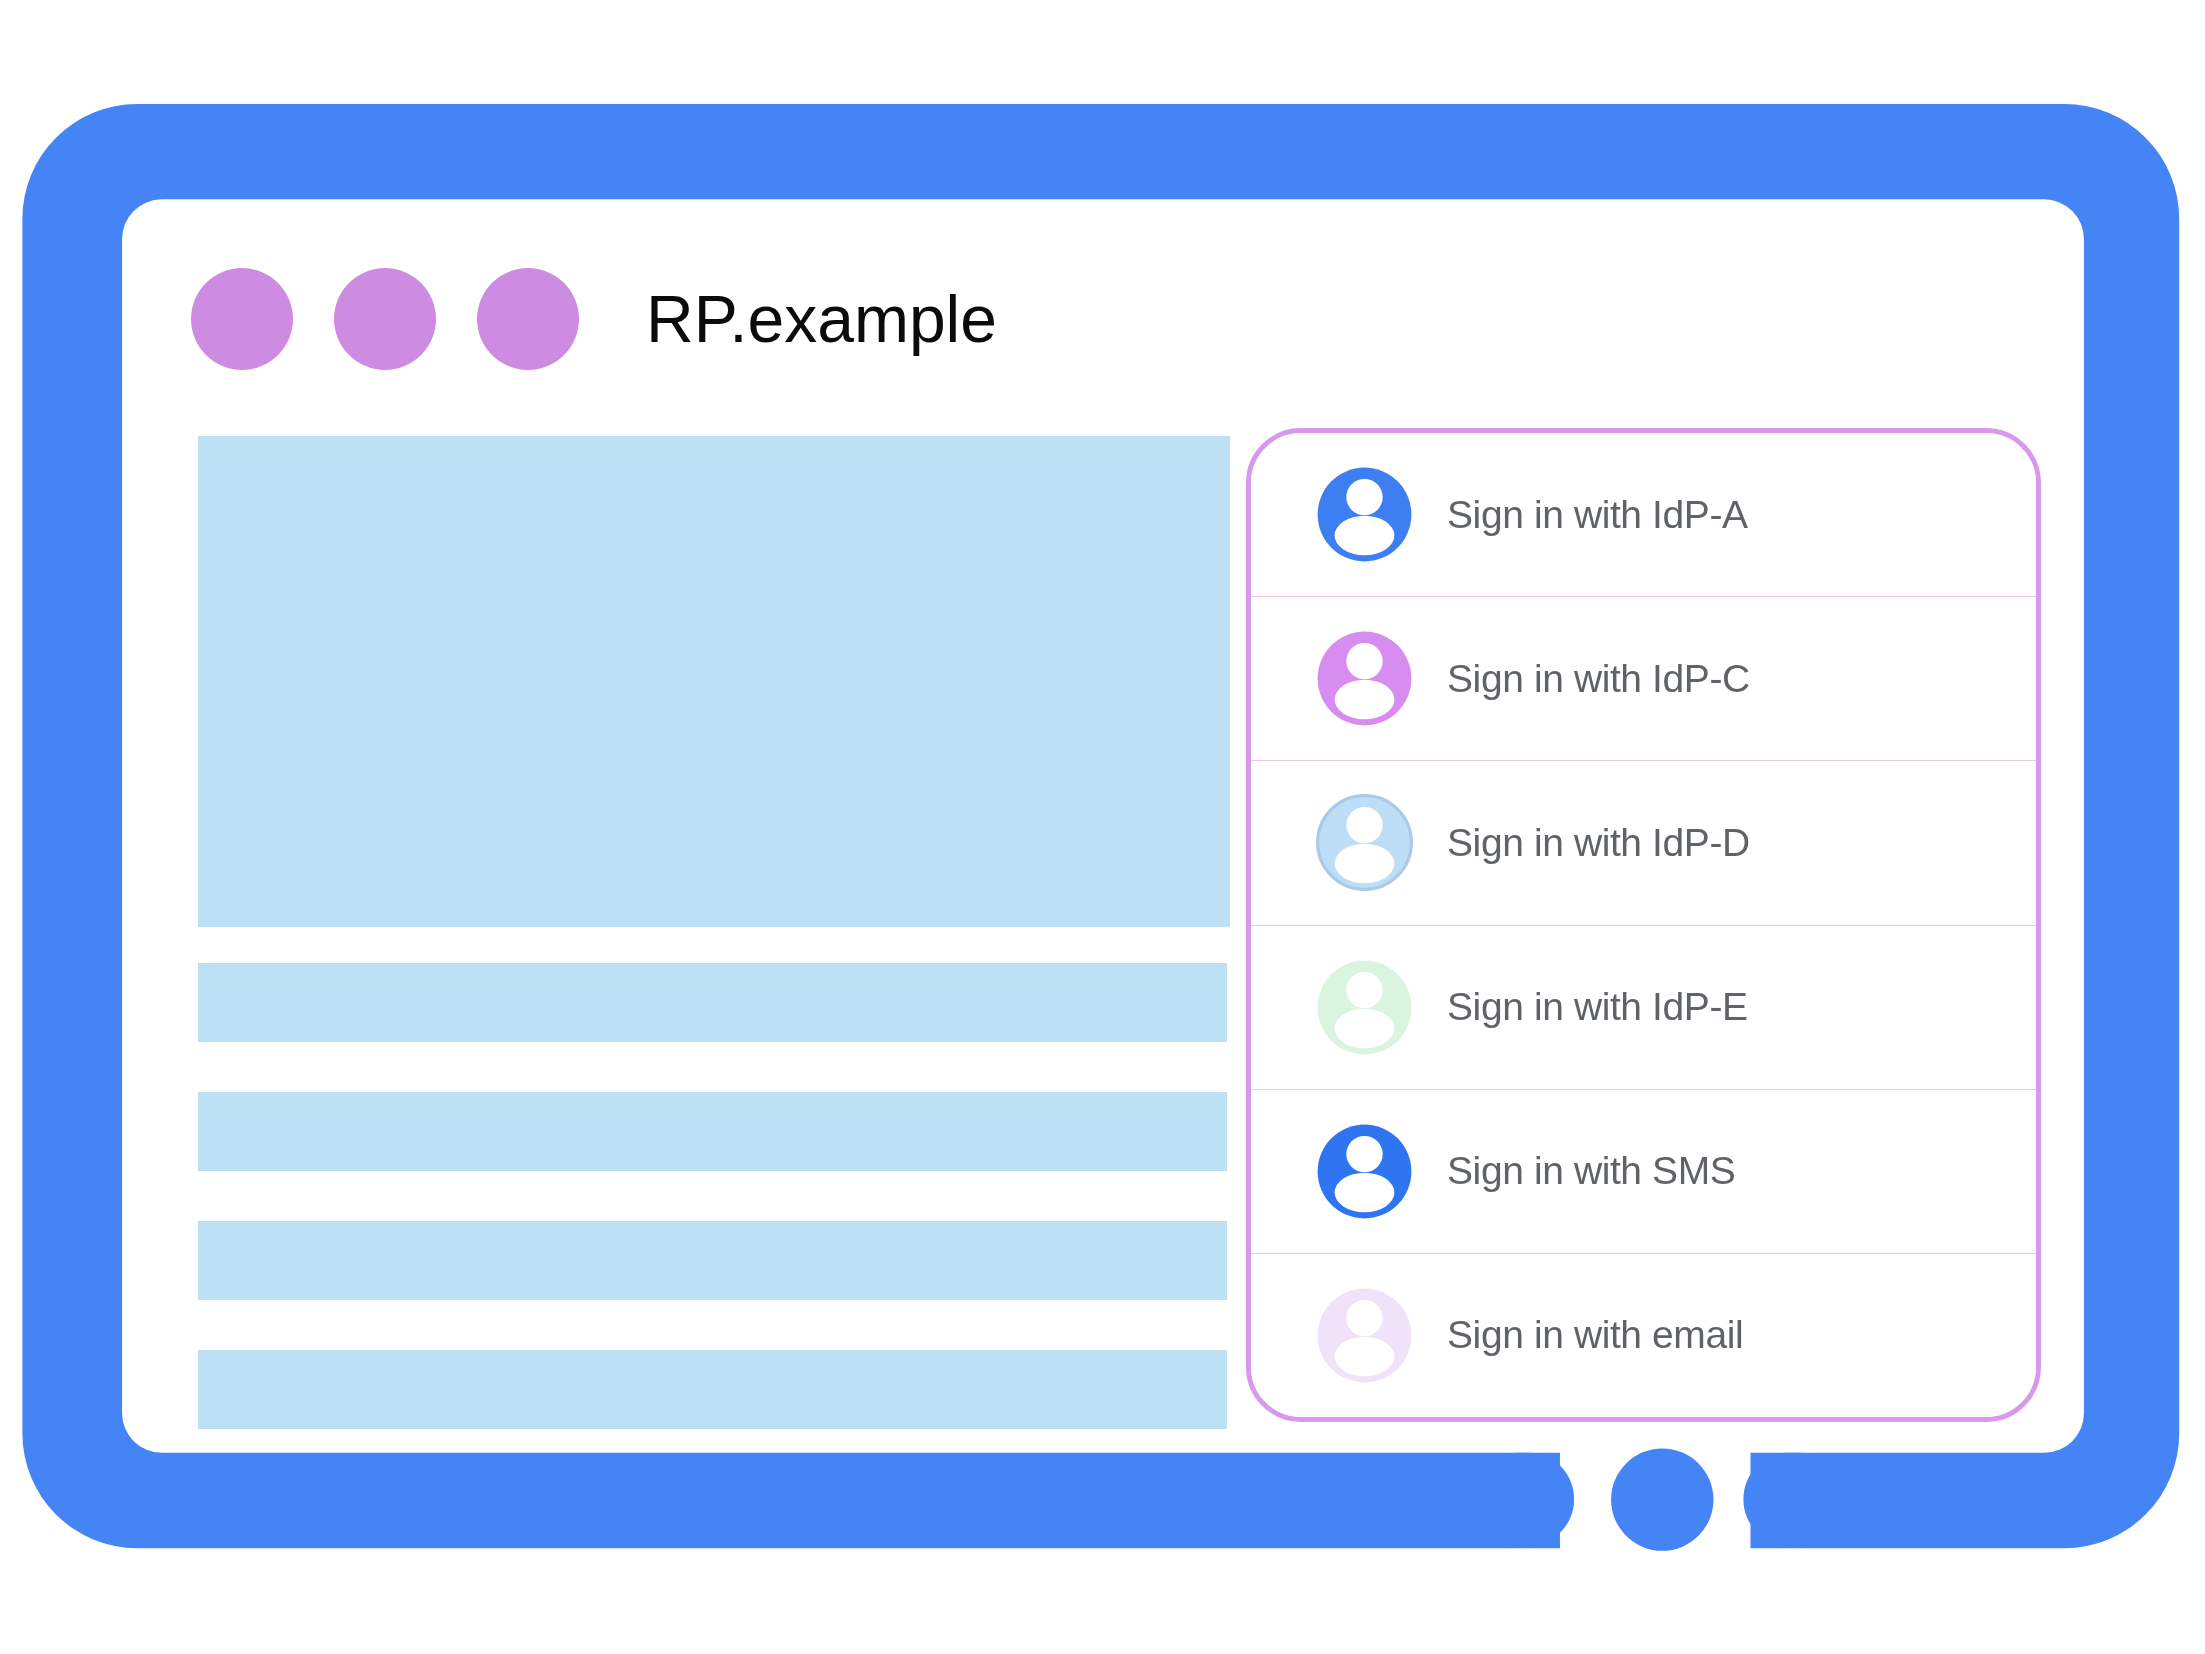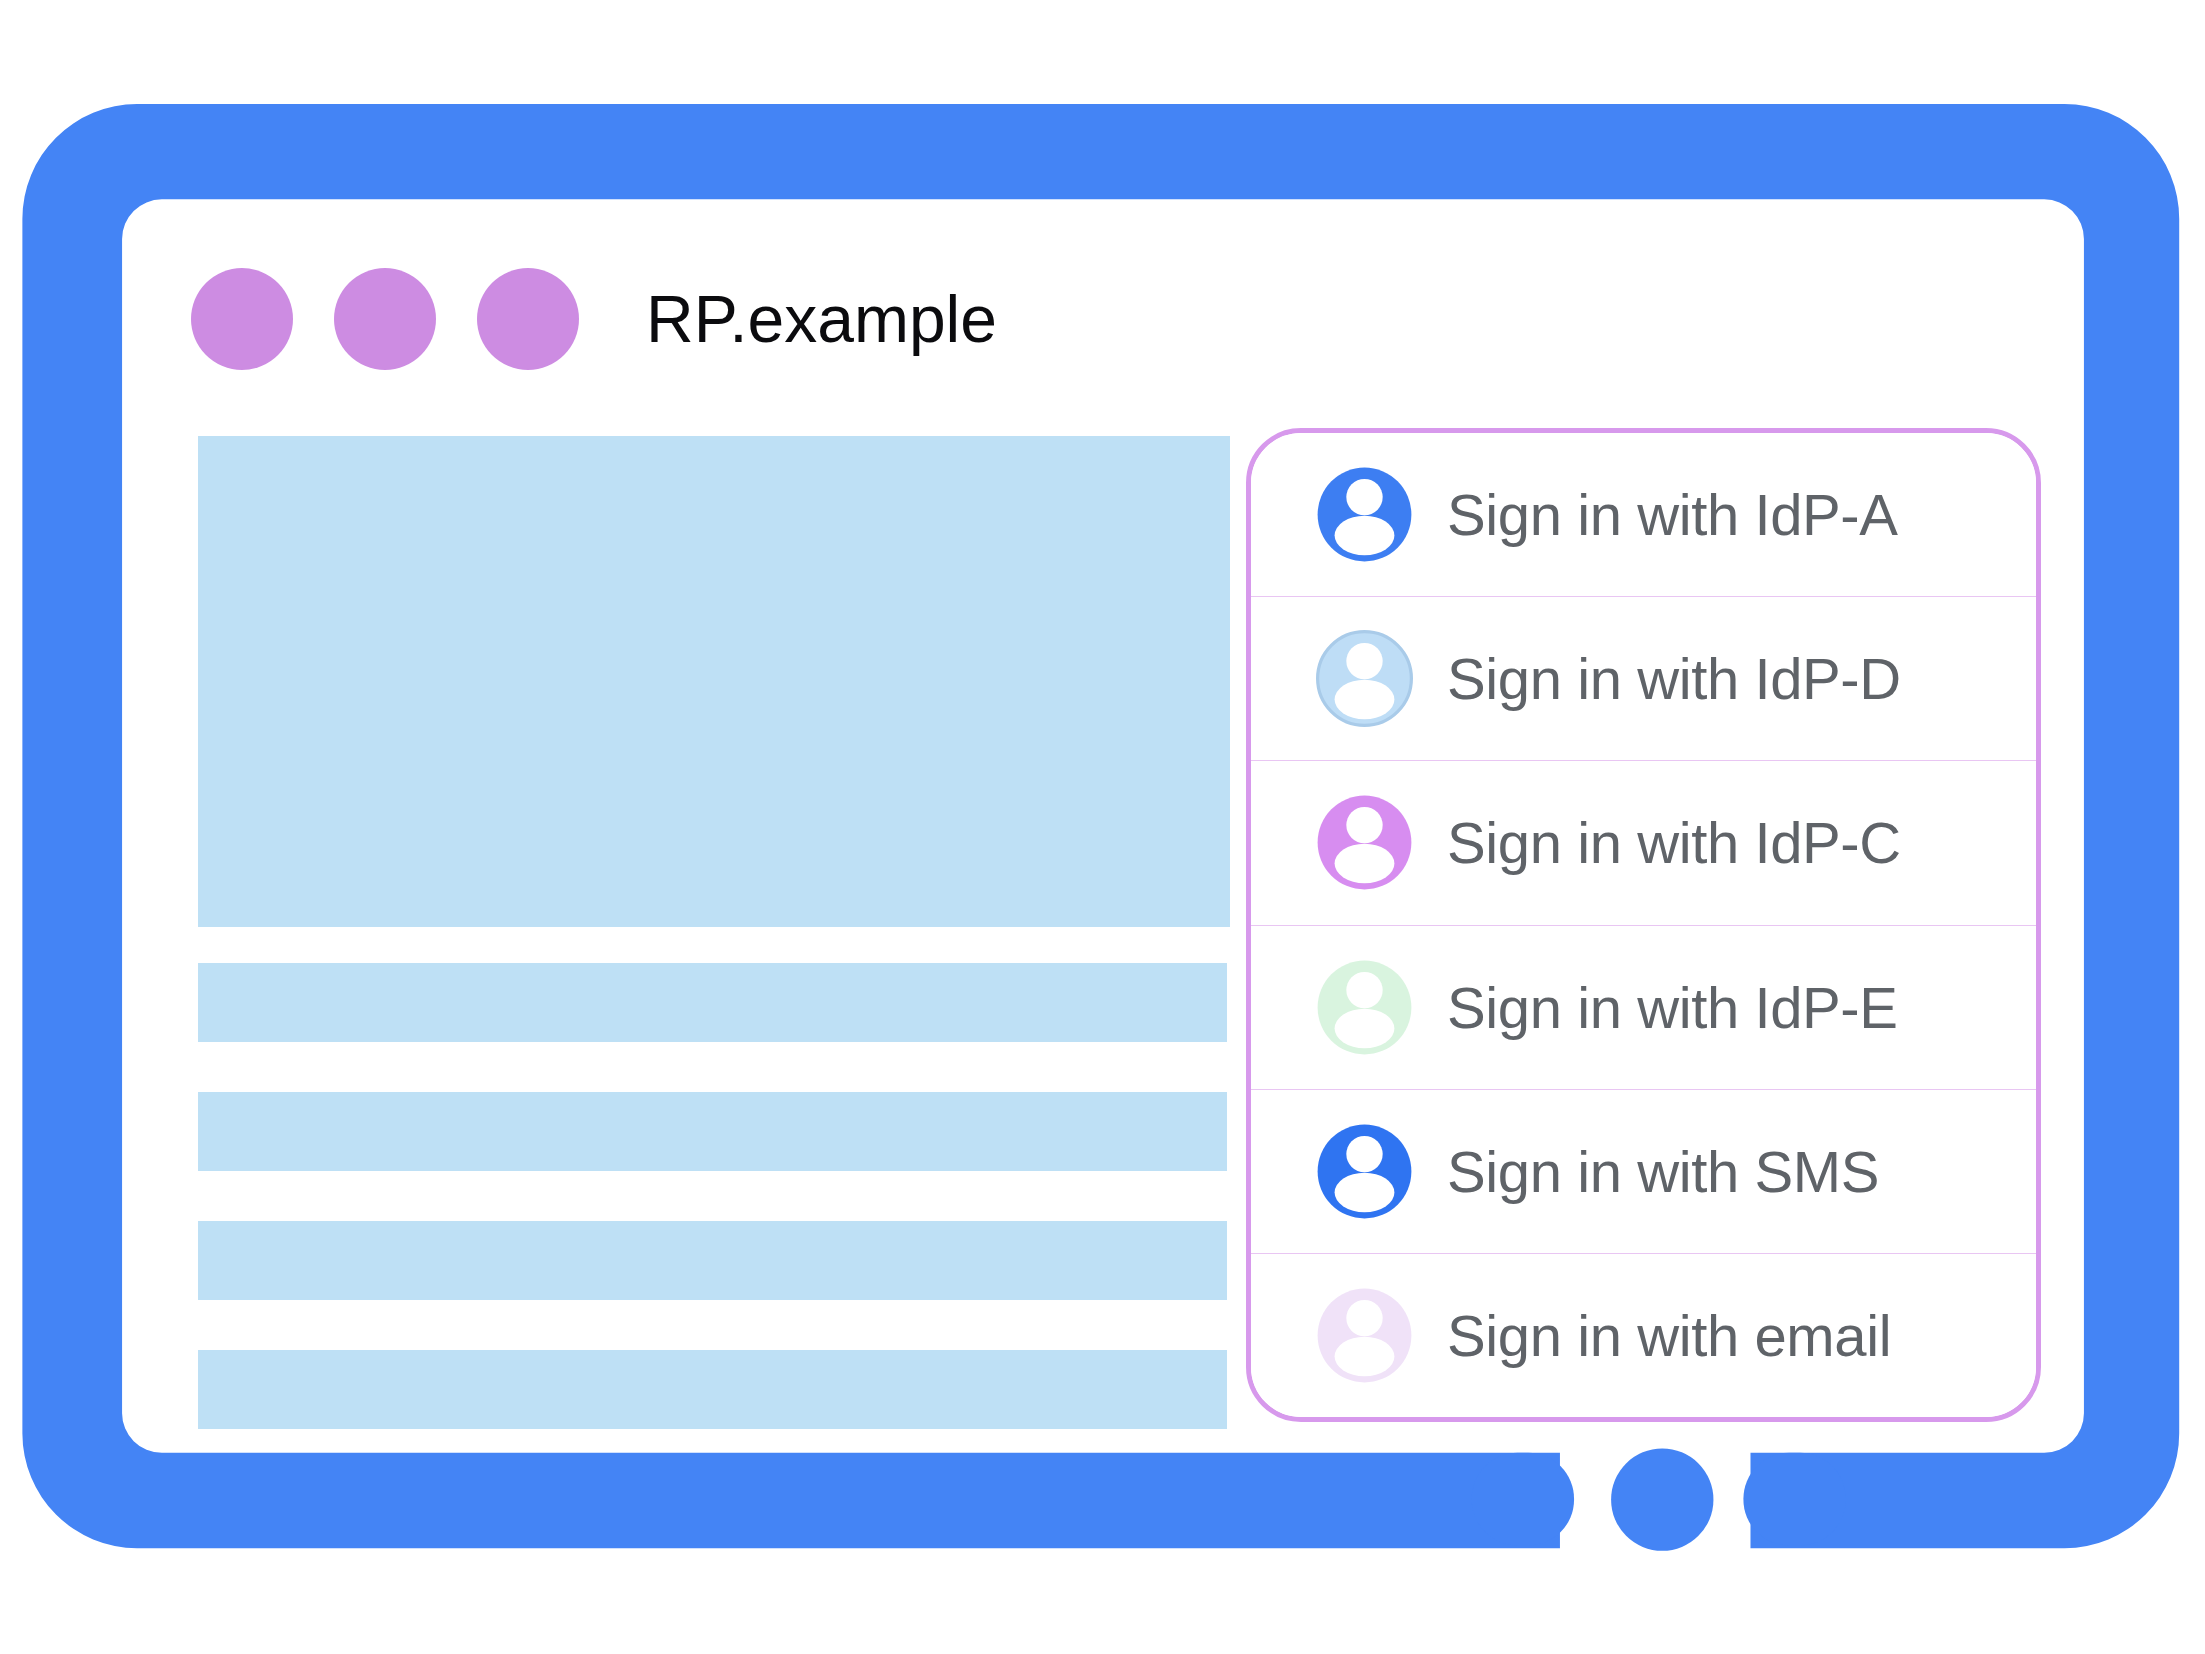--- a/index.html
+++ b/index.html
@@ -53,21 +53,21 @@
     flex: 1 1 0;
     display: flex; align-items: center;
     padding: 0 21px 0 65px;
     border-bottom: 1.8px solid var(--panel-divider);
     background: #ffffff;
     cursor: pointer;
   }
   .signin-row:last-child { border-bottom: none; }
   .avatar { width: 97px; height: 97px; flex: 0 0 auto; margin-right: 34px; display: block; }
   .signin-label {
-    font-size: 58px; font-weight: 500; color: var(--label-gray);
+    font-size: 39px; font-weight: 500; color: var(--label-gray);
     white-space: nowrap; letter-spacing: -0.4px;
   }
 </style>
 </head>
 <body>
 
 <div class="stage">
 
   <svg class="frame-svg" width="2206" height="1654" viewBox="0 0 2500 1875" aria-hidden="true">
     <path class="frame-shape" fill-rule="evenodd" d="M155 118 H2340 A130 130 0 0 1 2470 248 V1625 A130 130 0 0 1 2340 1755 H155 A130 130 0 0 1 25 1625 V248 A130 130 0 0 1 155 118 Z
@@ -96,34 +96,34 @@
           <circle cx="12" cy="12" r="11.6" fill="#3D7EF2"></circle>
           <circle cx="12" cy="7.7" r="4.5" fill="#ffffff"></circle>
           <ellipse cx="12" cy="17.2" rx="7.4" ry="4.9" fill="#ffffff"></ellipse>
         </svg>
         <span class="signin-label">Sign in with IdP-A</span>
       </div>
 
 
       <div class="signin-row">
         <svg class="avatar" viewBox="0 0 24 24" aria-hidden="true">
+          <circle cx="12" cy="12" r="11.6" fill="#D78DF0"></circle>
+          <circle cx="12" cy="7.7" r="4.5" fill="#ffffff"></circle>
+          <ellipse cx="12" cy="17.2" rx="7.4" ry="4.9" fill="#ffffff"></ellipse>
+        </svg>
+        <span class="signin-label">Sign in with IdP-C</span>
+      </div>
+
+      <div class="signin-row">
+        <svg class="avatar" viewBox="0 0 24 24" aria-hidden="true">
           <circle cx="12" cy="12" r="11.6" fill="#BEDDF6" stroke="#A9CBE9" stroke-width="0.8"></circle>
           <circle cx="12" cy="7.7" r="4.5" fill="#ffffff"></circle>
           <ellipse cx="12" cy="17.2" rx="7.4" ry="4.9" fill="#ffffff"></ellipse>
         </svg>
         <span class="signin-label">Sign in with IdP-D</span>
-      </div>
-
-      <div class="signin-row">
-        <svg class="avatar" viewBox="0 0 24 24" aria-hidden="true">
-          <circle cx="12" cy="12" r="11.6" fill="#D78DF0"></circle>
-          <circle cx="12" cy="7.7" r="4.5" fill="#ffffff"></circle>
-          <ellipse cx="12" cy="17.2" rx="7.4" ry="4.9" fill="#ffffff"></ellipse>
-        </svg>
-        <span class="signin-label">Sign in with IdP-C</span>
       </div>
 
       <div class="signin-row">
         <svg class="avatar" viewBox="0 0 24 24" aria-hidden="true">
           <circle cx="12" cy="12" r="11.6" fill="#D9F4DF"></circle>
           <circle cx="12" cy="7.7" r="4.5" fill="#ffffff"></circle>
           <ellipse cx="12" cy="17.2" rx="7.4" ry="4.9" fill="#ffffff"></ellipse>
         </svg>
         <span class="signin-label">Sign in with IdP-E</span>
       </div>

